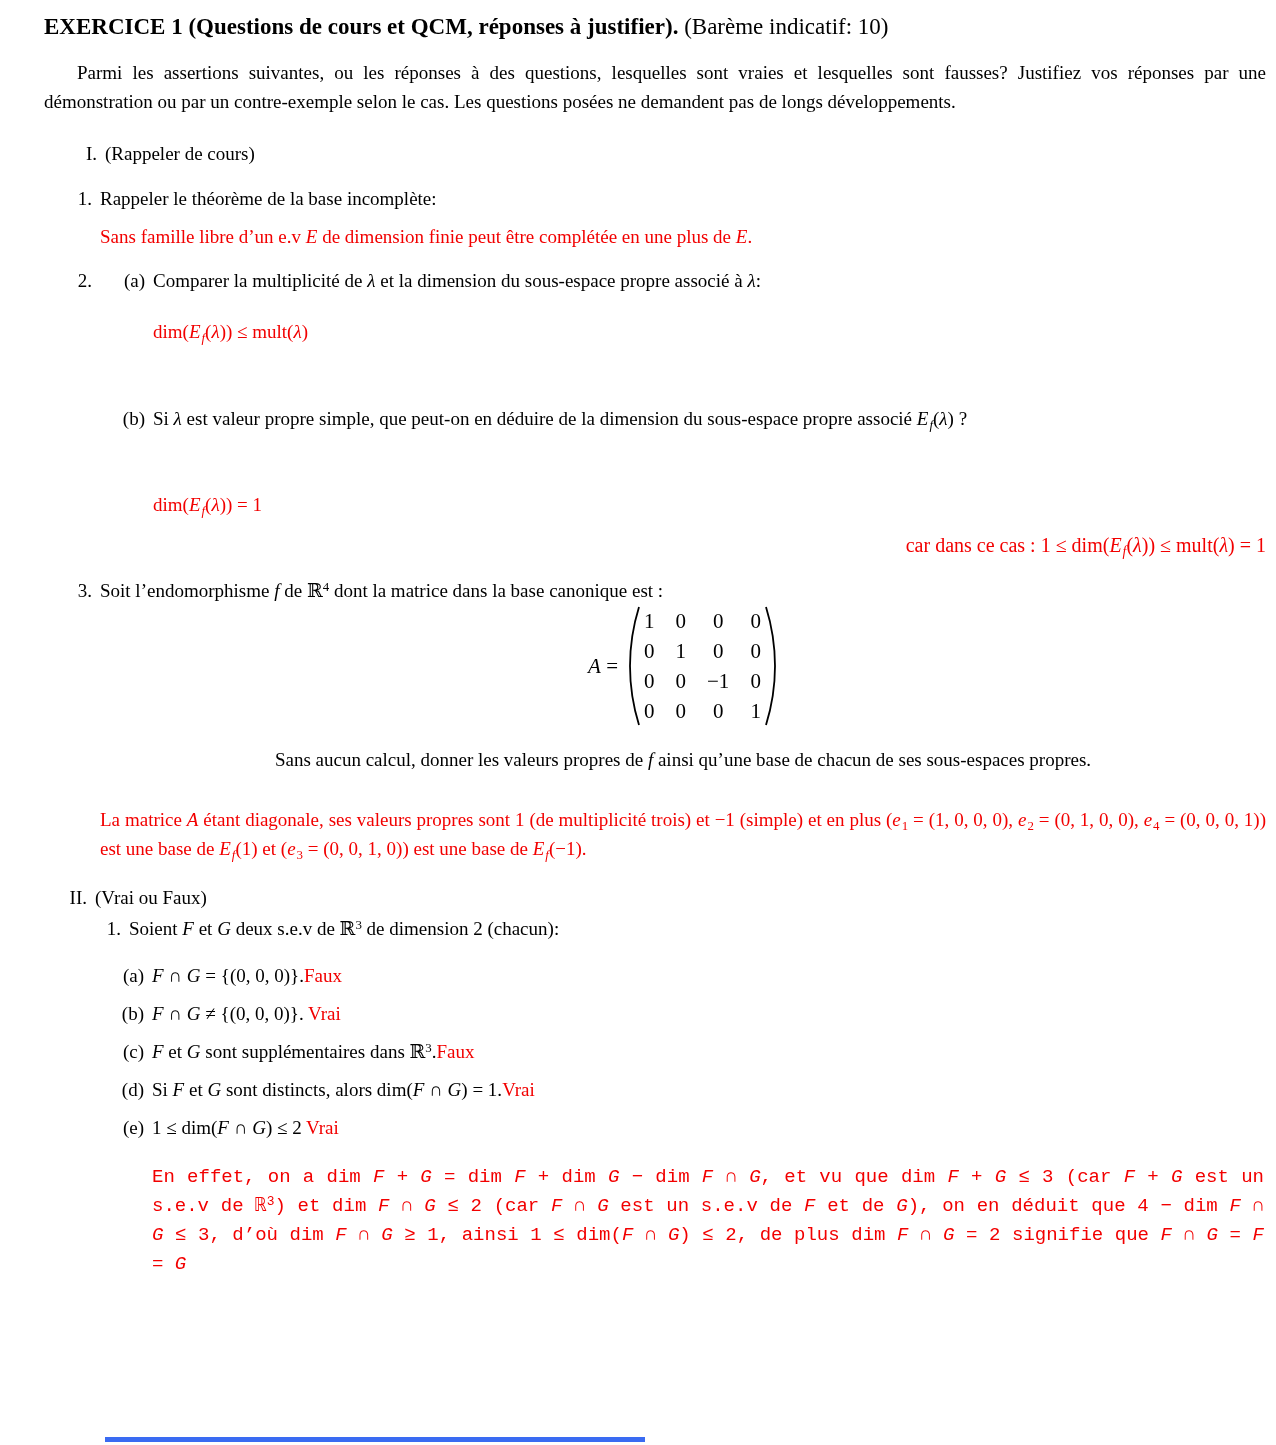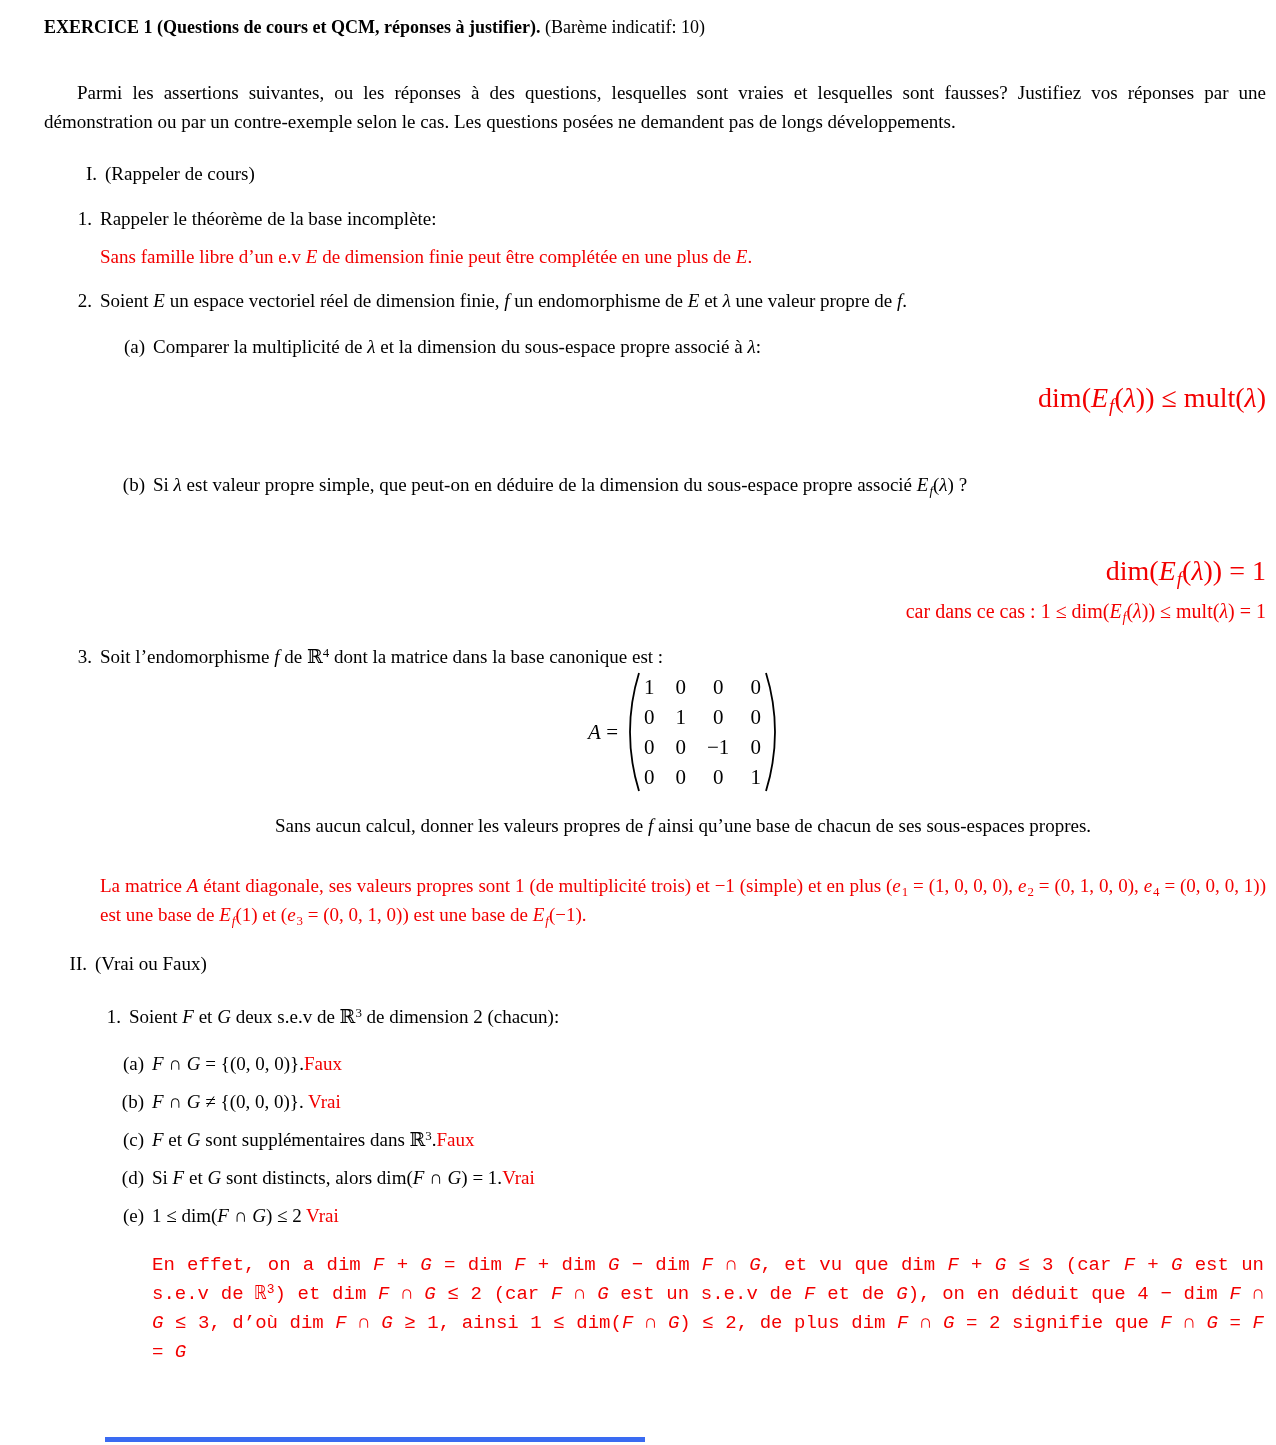--- a/index.html
+++ b/index.html
@@ -11,43 +11,43 @@
   }
   .page { padding:12px 10px 0 44px; }
 
   .bf { font-weight:700; }
   .it { font-style:italic; }
   .red { color:var(--answer_red,#f20000); }
   .sup { font-size:68%; vertical-align:0.5em; line-height:0; }
   .sub { font-size:68%; vertical-align:-0.28em; line-height:0; margin-left:1px; }
   .just { text-align:justify; }
 
-  .title-line { font-size:18px; line-height:30px; margin-bottom:36px; }
+  .title-line { font-size:23px; line-height:30px; margin-bottom:16px; }
   .intro { margin:0 0 23px 0; text-align:justify; text-indent:33px; }
 
   .sec-head { display:flex; }
   .sec-head .lbl { flex:none; text-align:right; }
   #sec1-head { margin-bottom:16px; }
   #sec1-head .lbl { width:53px; margin-right:8px; }
-  #sec2-head { margin-left:-9px; margin-bottom:24px; }
+  #sec2-head { margin-left:-9px; margin-bottom:2px; }
   #sec2-head .lbl { width:52px; margin-right:8px; }
 
   .l2item { display:flex; }
   .l2item > .lbl { flex:none; width:48px; text-align:right; margin-right:8px; }
   .l2item > .content { flex:1; min-width:0; }
 
   .l3item { display:flex; margin-left:10px; }
   .l3item > .lbl { flex:none; width:35px; text-align:right; margin-right:8px; }
   .l3item > .content { flex:1; min-width:0; }
 
   #q1 { margin-bottom:15px; }
   .ans1 { margin-top:9px; }
   #q2 { margin-bottom:16px; }
   .q2text { margin-bottom:17px; }
-  .disp { text-align:right; font-size:28px; line-height:30px; }
+  .disp { text-align:left; font-size:19px; line-height:30px; }
   .fa { margin:22px 0 57px 0; }
   .fb { margin:57px 0 10px 0; }
   .note { font-size:20px; line-height:30px;text-align:right; }
   #q3 { margin-bottom:20px; }
   .q3text { }
 
   .matrix-wrap { display:flex; justify-content:center; margin-bottom:18px; }
   .matrix { display:flex; align-items:center; font-size:21px; }
   .mlhs { margin-right:9px; }
   .mgrid {
@@ -91,21 +91,20 @@
       <span class="lbl">1.</span>
       <div class="content">
         <div class="line"><span>Rappeler le théorème de la base incomplète:</span></div>
         <div class="red ans1"><span>Sans famille libre d’un e.v </span><span class="it">E</span><span> de dimension finie peut être complétée en une plus de </span><span class="it">E</span><span>.</span></div>
       </div>
     </div>
 
     <div class="l2item" id="q2">
       <span class="lbl">2.</span>
       <div class="content">
-        <div class="line q2text"><span>Soient </span><span class="it">E</span><span> un espace vectoriel réel de dimension finie, </span><span class="it">f</span><span> un endomorphisme de </span><span class="it">E</span><span> et </span><span class="it">λ</span><span> une valeur propre de </span><span class="it">f</span><span>.</span></div>
 
         <div class="l3item" id="q2a">
           <span class="lbl">(a)</span>
           <div class="content">
             <div class="line"><span>Comparer la multiplicité de </span><span class="it">λ</span><span> et la dimension du sous-espace propre associé à </span><span class="it">λ</span><span>:</span></div>
             <div class="disp red fa"><span>dim(</span><span class="it">E</span><span class="it sub">f</span><span>(</span><span class="it">λ</span><span>)) ≤ mult(</span><span class="it">λ</span><span>)</span></div>
           </div>
         </div>
 
         <div class="l3item" id="q2b">

